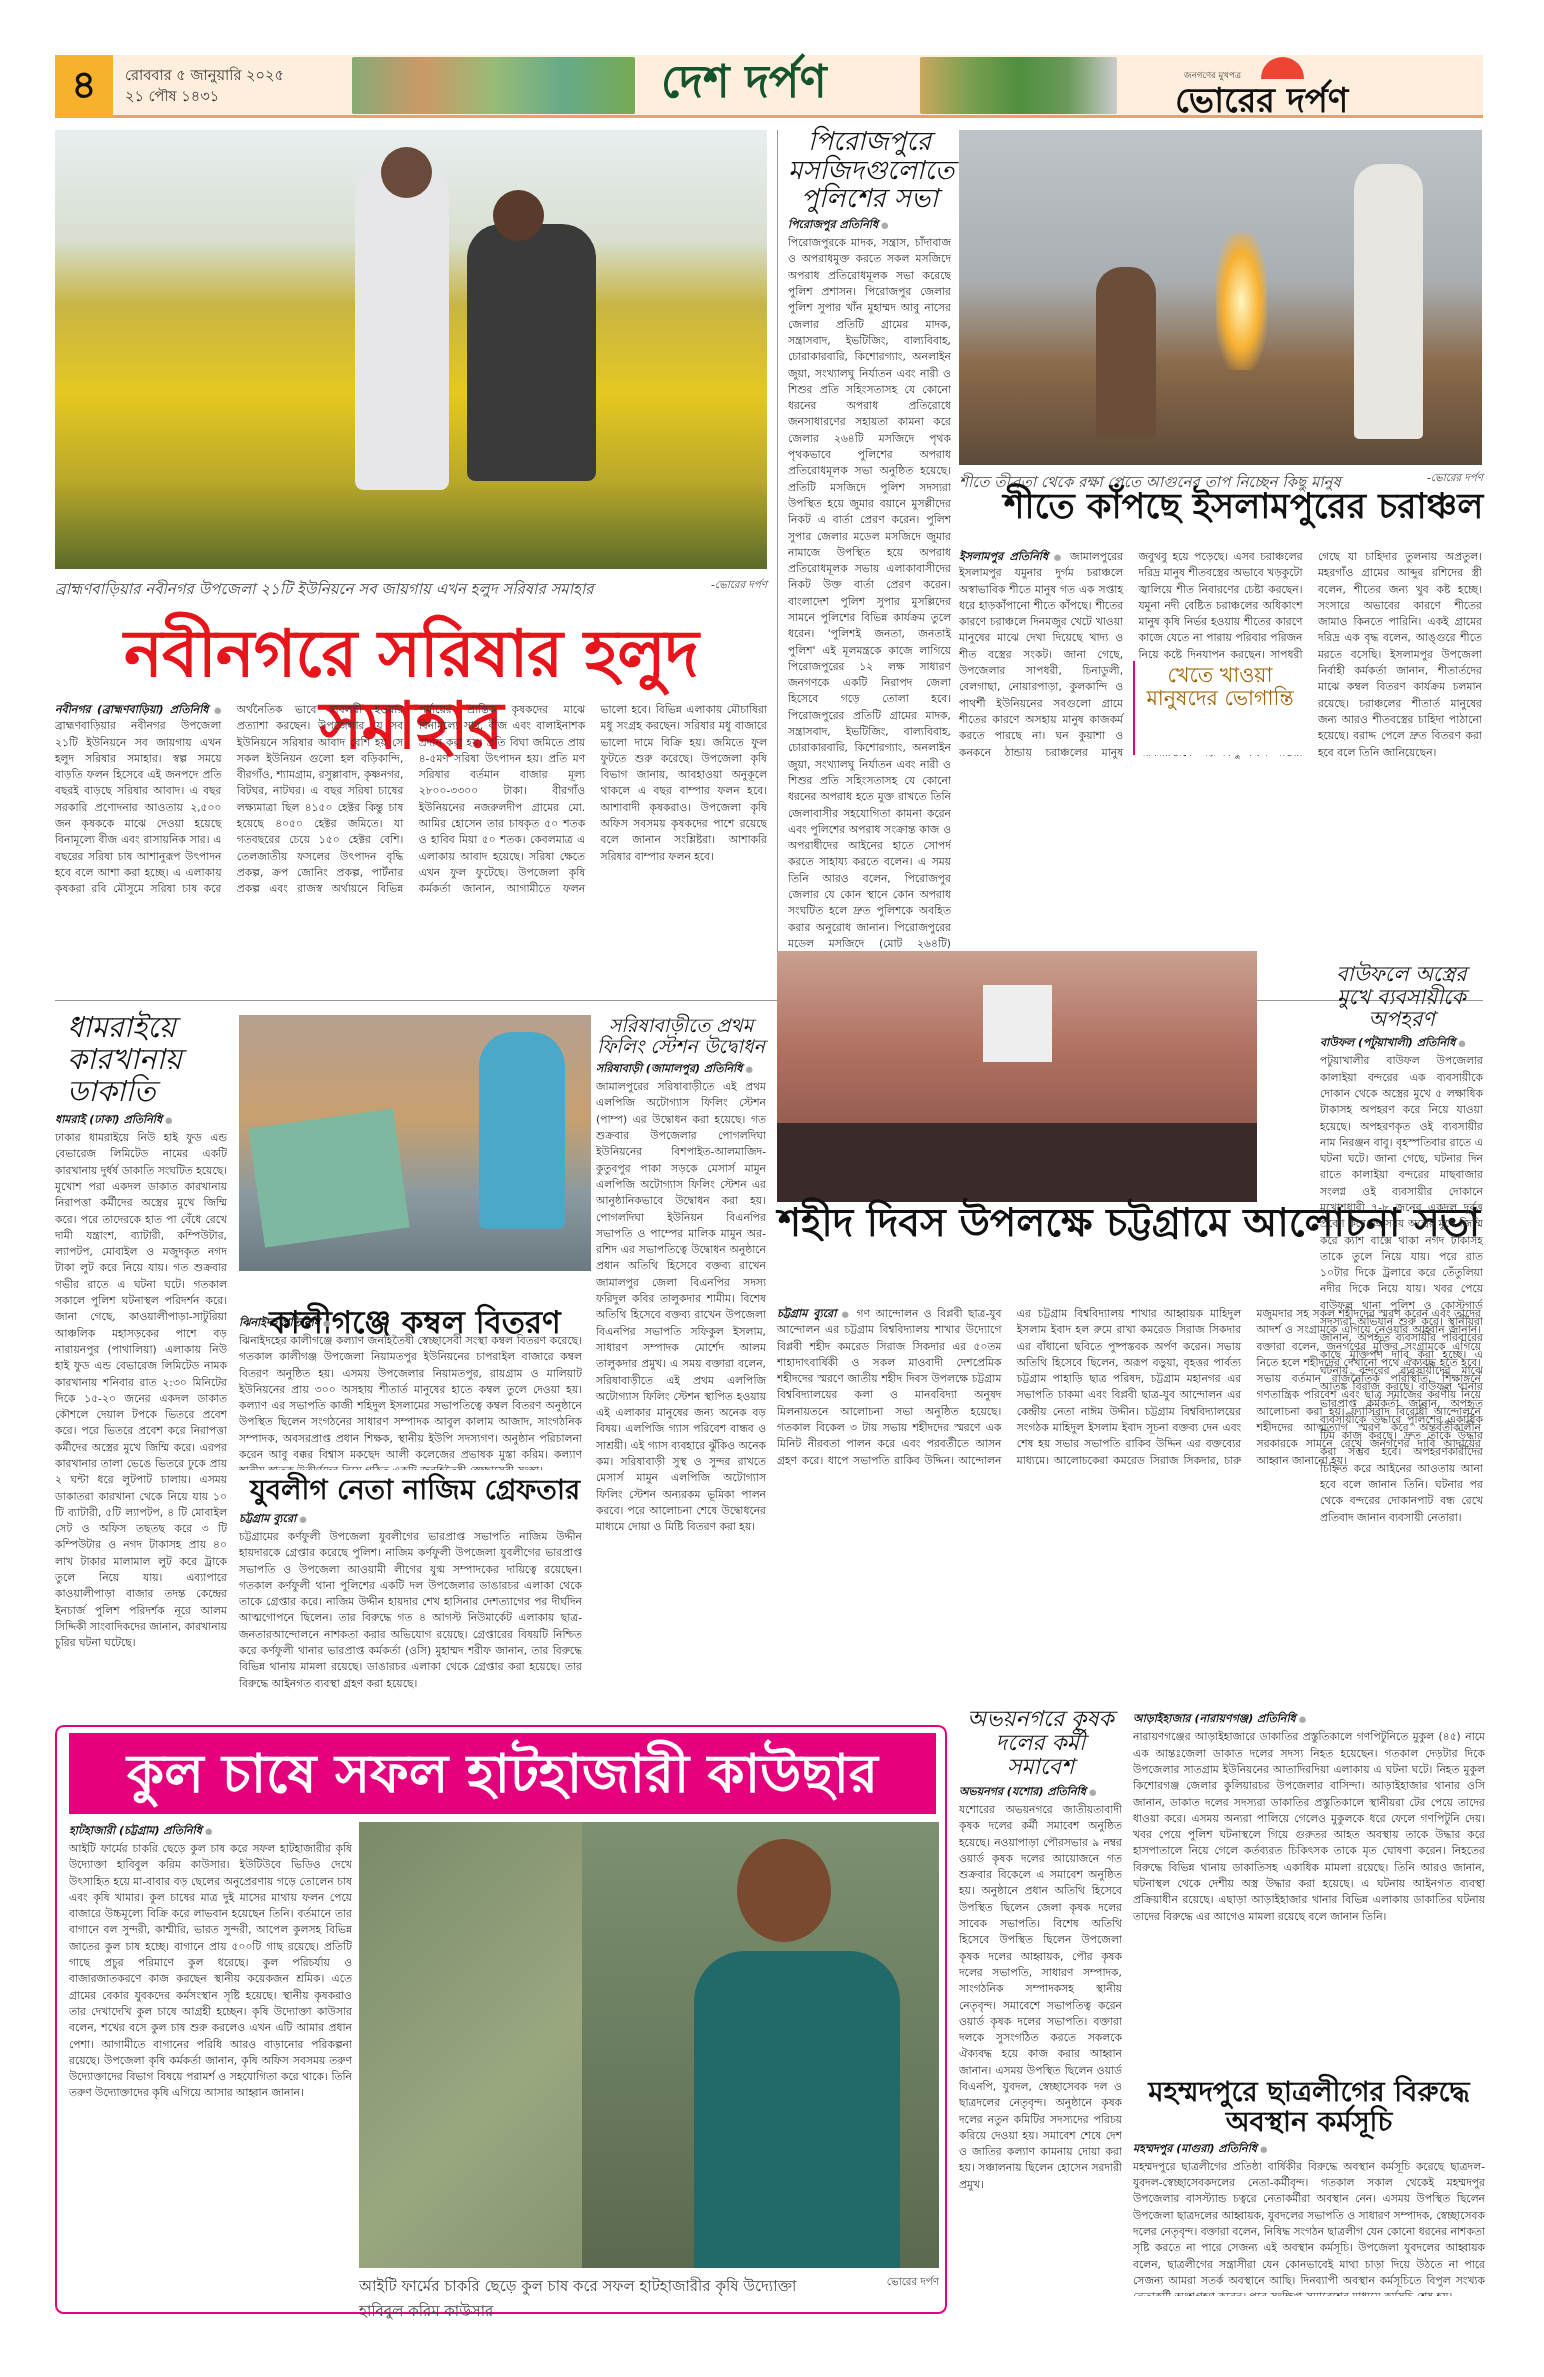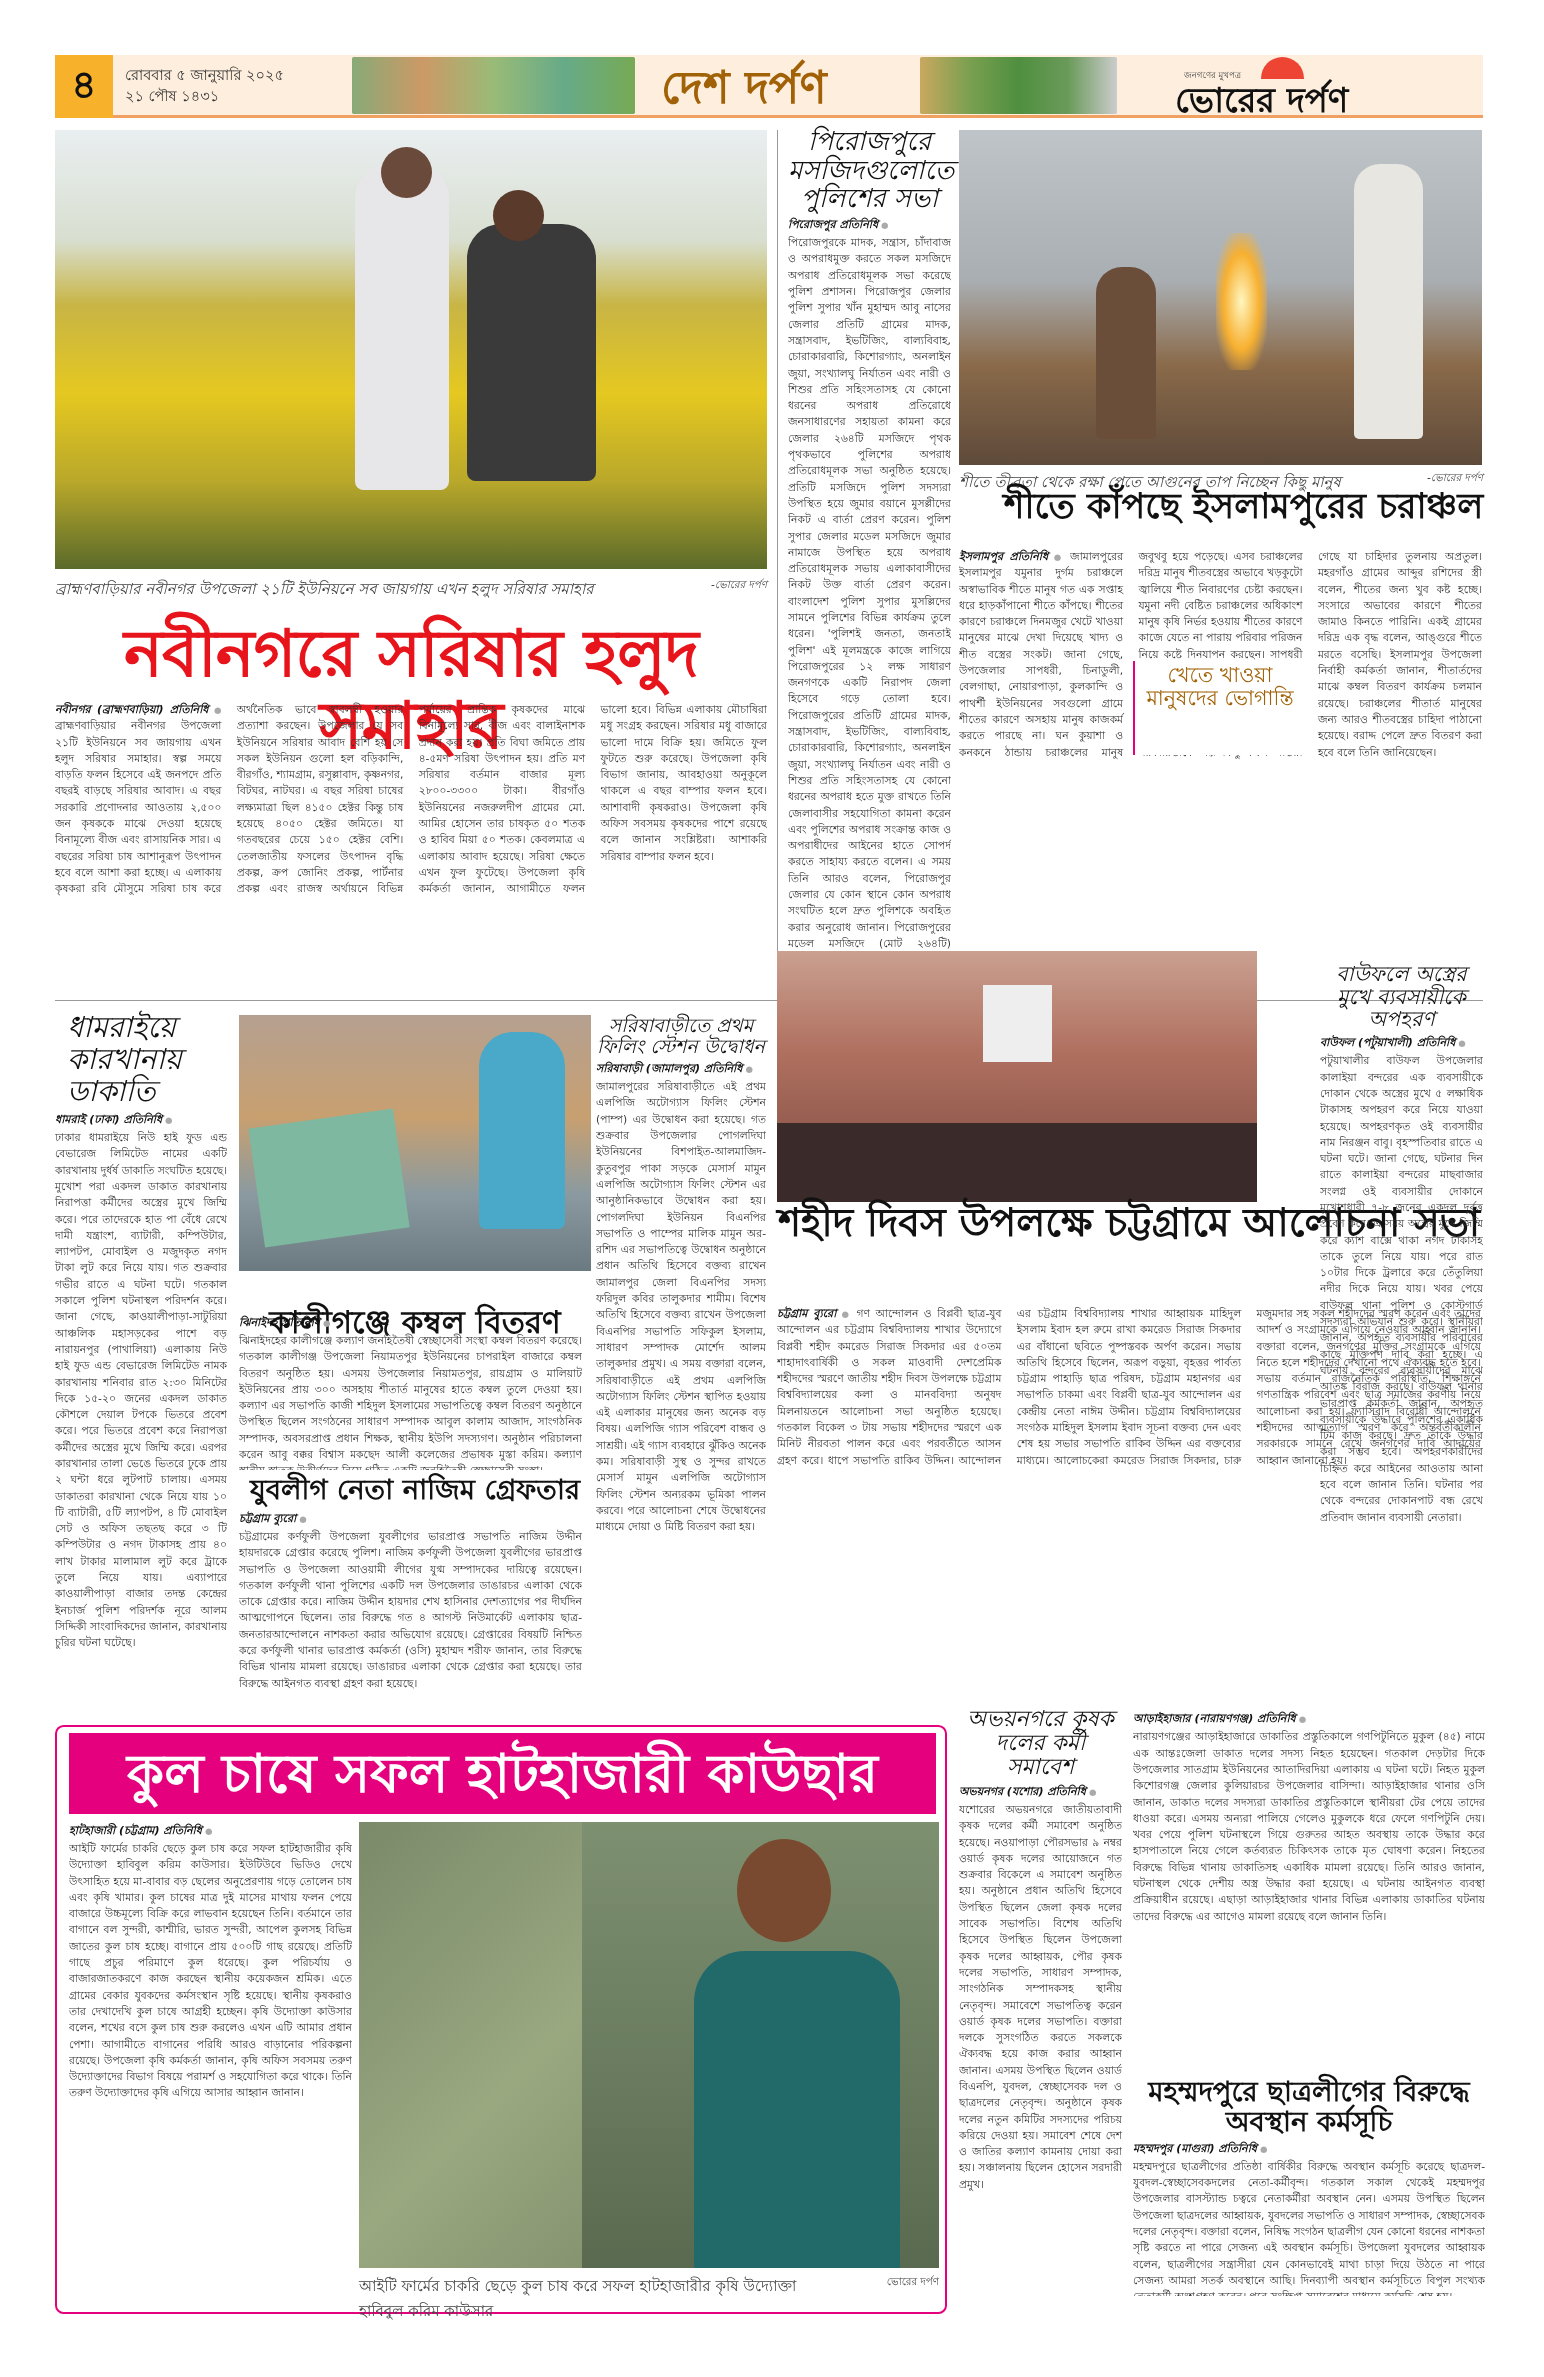--- a/index.html
+++ b/index.html
@@ -3,21 +3,21 @@
 <meta charset="utf-8">
 <style>
   * { box-sizing: border-box; margin: 0; padding: 0; }
   body { width: 1544px; height: 2377px; background: #fff; font-family: "DejaVu Sans", sans-serif; color: #222; position: relative; overflow: hidden; }
   .abs { position: absolute; }
   
   .masthead { left: 55px; top: 55px; width: 1428px; height: 63px; background: #fdeedd; border-bottom: 3.4px solid #f0a060; }
   .page-no { left: 55px; top: 55px; width: 58px; height: 63px; background: #f7b12a; color: #111; font: bold 39px "DejaVu Serif", serif; display:flex; align-items:center; justify-content:center; }
   .date-block { left: 125px; top: 65px; font-size: 14.6px; line-height: 20.6px; color: #333; }
   .strip { height: 57px; top: 57px; border-radius: 1.7px; }
-  .section-title { left: 592px; top: 53px; font: bold 45px "DejaVu Serif", serif; color: #a16207; text-align: right; }
+  .section-title { left: 592px; top: 47px; font: bold 45px "DejaVu Serif", serif; color: #14532d; text-align: right; }
   .logo-sub { left: 1141px; top: 63px; font-size: 8.6px; color: #444; }
   .logo { left: 1133px; top: 70px; font: bold 34px "DejaVu Serif", serif; color: #111; }
   .sun { left: 1218px; top: 53px; width: 43px; height: 22px; background: #e43; border-radius: 22px 22px 0 0; }
   
   .photo { background: #888; overflow: hidden; }
   .caption { font-size: 15px; font-style: italic; color: #444; }
   .credit { font-size: 10.3px; font-style: italic; color: #444; text-align: right; }
   .hl { font-family: "DejaVu Serif", serif; color: #111; text-align: center; line-height: 1.1; }
   .byline { font-weight: bold; font-style: italic; font-size: 11px; color: #111; }
   .byline::after { content: " ●"; color: #aaa; font-size: 8.6px; }

